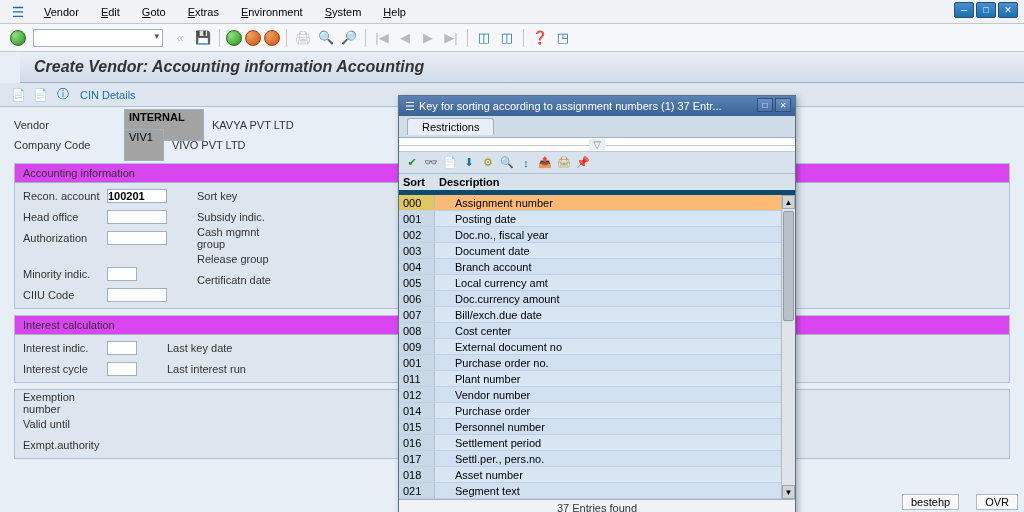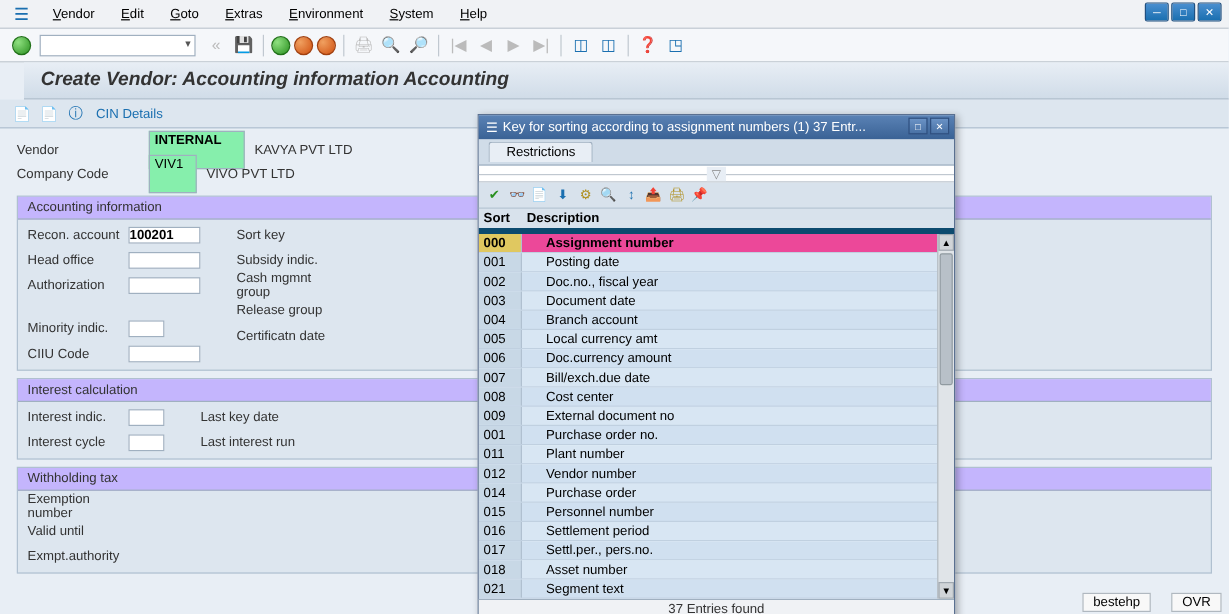--- a/index.html
+++ b/index.html
@@ -33,25 +33,25 @@
   
   .subtoolbar { background: #dde6ef; border-bottom: 1px solid #b0c0d0; height: 24px; display: flex; align-items: center; padding: 0 10px; gap: 4px; }
   .subtoolbar .sbtn { width: 18px; height: 18px; display: inline-flex; align-items: center; justify-content: center; cursor: pointer; font-size: 12px; }
   .subtoolbar .label { color: #1a6fb0; margin-left: 4px; }
 
   
   .main-form { padding: 8px 14px; }
   .header-fields { margin-bottom: 8px; }
   .field-row { display: flex; align-items: center; height: 20px; }
   .field-label { width: 110px; color: #333; }
-  .field-input { border: 1px solid #a0b0c0; background: #86efac; padding: 1px 4px; height: 32px; display: inline-block; }
+  .field-input { border: 1px solid #a0b0c0; background: #a3a3a3; padding: 1px 4px; height: 32px; display: inline-block; }
   .field-text { padding-left: 8px; color: #333; }
 
   .section { background: #dde6ef; border: 1px solid #b0c0d0; margin-top: 6px; }
-  .section-title { background: #c4b5fd; border-bottom: 1px solid #a0b0c0; padding: 3px 8px; font-weight: normal; color: #333; }
+  .section-title { background: #d946ef; border-bottom: 1px solid #a0b0c0; padding: 3px 8px; font-weight: normal; color: #333; }
   .section-body { padding: 4px 8px; display: flex; gap: 30px; }
   .section-col { display: flex; flex-direction: column; gap: 3px; }
   .section-col .field-row { height: 18px; }
   .section-col .field-label { width: 84px; }
   .small-input { width: 60px; height: 14px; border: 1px solid #a0b0c0; background: #fff; display: inline-block; }
   .tiny-input { width: 30px; height: 14px; border: 1px solid #a0b0c0; background: #fff; display: inline-block; }
 
   
   .popup { position: absolute; left: 398px; top: 95px; width: 398px; background: #fff; border: 1px solid #5a7090; box-shadow: 2px 2px 6px rgba(0,0,0,0.3); }
   .popup-title { background: linear-gradient(#5a82b5,#3a6295); color: #fff; height: 20px; display: flex; align-items: center; padding: 0 6px; font-size: 11px; position: relative; }
@@ -68,21 +68,21 @@
 
   .popup-toolbar { background: #d8e2ec; border-bottom: 1px solid #b0c0d0; height: 22px; display: flex; align-items: center; padding: 0 4px; gap: 1px; }
   .popup-toolbar .ptbtn { width: 18px; height: 18px; border: 1px solid transparent; display: inline-flex; align-items: center; justify-content: center; font-size: 11px; cursor: pointer; border-radius: 2px; }
   .popup-headers { background: #d8e2ec; border-bottom: 5px solid #0c4a6e; display: flex; font-weight: bold; padding: 2px 0; }
   .popup-headers .col-sort { width: 36px; padding-left: 4px; }
   .popup-headers .col-desc { flex: 1; padding-left: 4px; }
 
   .popup-list { height: 304px; overflow: hidden; position: relative; }
   .popup-row { display: flex; height: 16px; align-items: center; background: #d0e0f0; border-bottom: 1px solid #c0d0e0; cursor: pointer; }
   .popup-row:nth-child(even) { background: #d8e6f3; }
-  .popup-row.selected { background: #ec4899; font-weight: bold; }
+  .popup-row.selected { background: #fdba74; }
   .popup-row .col-sort { width: 36px; padding-left: 4px; background: #c8d8e6; border-right: 1px solid #b0c0d0; height: 100%; display: flex; align-items: center; }
   .popup-row.selected .col-sort { background: #e0c860; }
   .popup-row .col-desc { flex: 1; padding-left: 20px; }
 
   .popup-status { border-top: 1px solid #a0b0c0; background: #f0f2f5; padding: 2px 8px; font-size: 11px; color: #333; text-align: center; }
 
   .scroll-v { position: absolute; right: 0; top: 0; bottom: 0; width: 14px; background: #e0e4e8; border-left: 1px solid #b0b8c0; display: flex; flex-direction: column; }
   .scroll-v .arrow { height: 14px; background: #d0d4d8; border: 1px solid #a0a8b0; font-size: 8px; display: flex; align-items: center; justify-content: center; cursor: pointer; }
   .scroll-v .track { flex: 1; position: relative; }
   .scroll-v .thumb { position: absolute; left: 1px; right: 1px; top: 2px; height: 40%; background: #b8c0c8; border: 1px solid #909aa0; border-radius: 2px; }
@@ -223,21 +223,20 @@
             <span class="field-label">Last key date</span>
           </div>
         <div class="field-row">
             <span class="field-label">Last interest run</span>
           </div>
       </div>
     </div>
   </div>
 
   <div class="section">
-    <div class="section-title">Withholding tax</div>
     <div class="section-body">
       <div class="section-col">
         <div class="field-row">
             <span class="field-label">Exemption number</span>
           </div>
         <div class="field-row">
             <span class="field-label">Valid  until</span>
           </div>
         <div class="field-row">
             <span class="field-label">Exmpt.authority</span>

